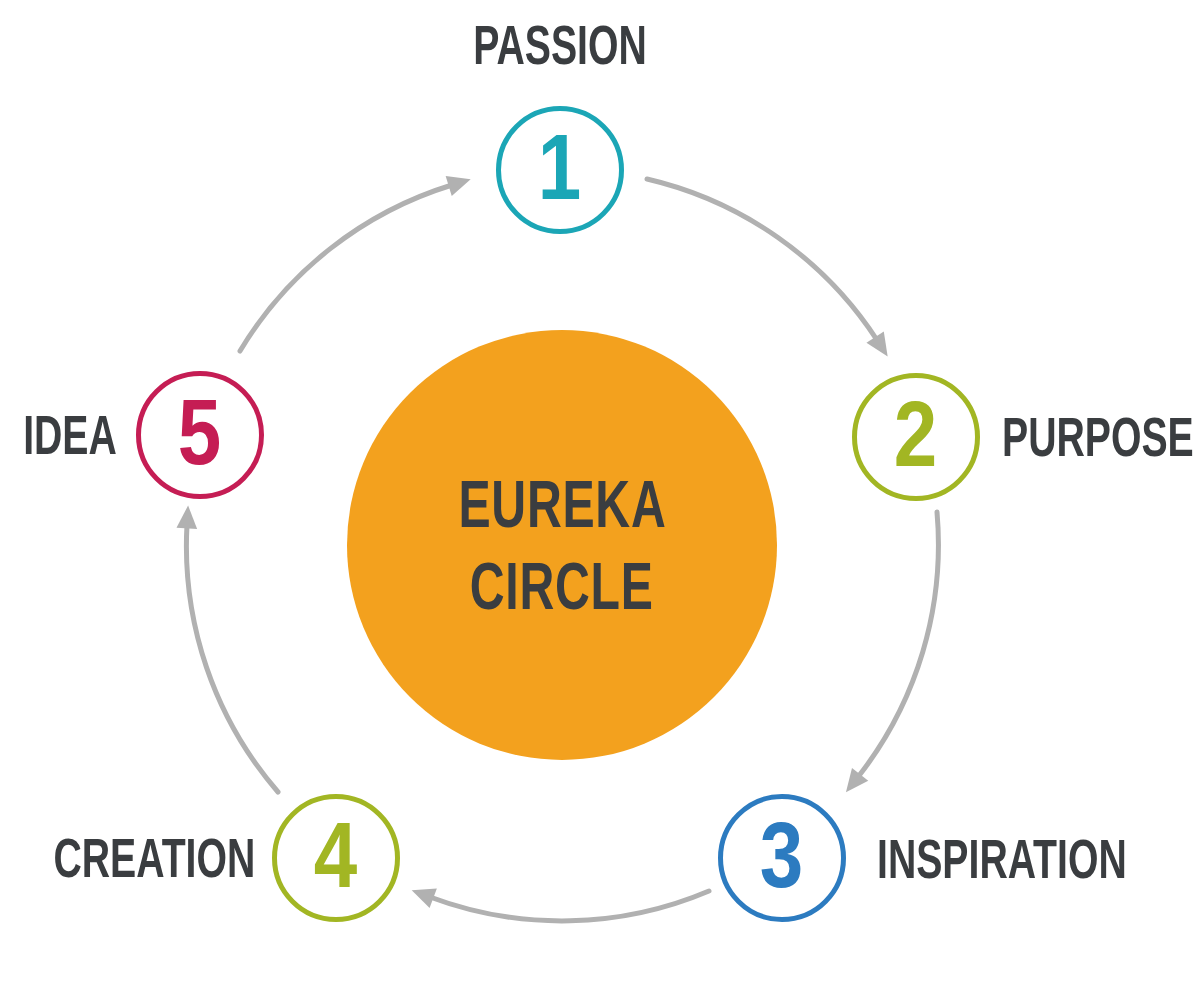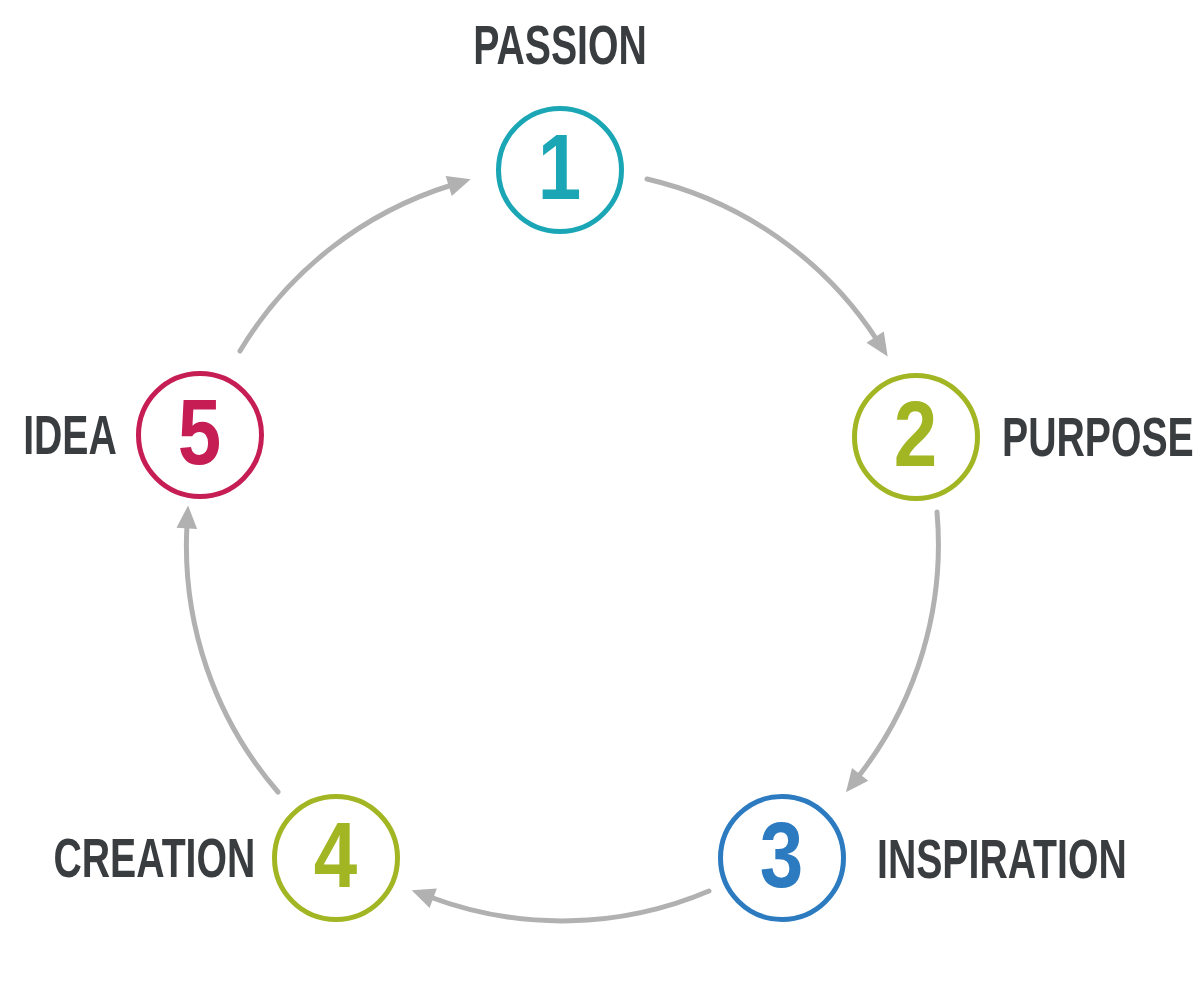--- a/index.html
+++ b/index.html
@@ -103,20 +103,24 @@
         <path d="M 0 0.5 L 10 5 L 0 9.5 Z" fill="#B1B1B1"></path>
       </marker>
     </defs>
     <path class="arc" d="M 647 179 A 376 376 0 0 1 877 340" marker-end="url(#arrowhead)"></path>
     <path class="arc" d="M 937 512 A 376 376 0 0 1 858 777" marker-end="url(#arrowhead)"></path>
     <path class="arc" d="M 709 891 A 376 376 0 0 1 430 897" marker-end="url(#arrowhead)"></path>
     <path class="arc" d="M 278 792 A 376 376 0 0 1 187 525" marker-end="url(#arrowhead)"></path>
     <path class="arc" d="M 240 351 A 376 376 0 0 1 452 185" marker-end="url(#arrowhead)"></path>
   </svg>
 
+  <div class="center-circle">
+    <span class="title-line">EUREKA</span>
+    <span class="title-line">CIRCLE</span>
+  </div>
 
   <div class="node n1">
     <span class="node-number">1</span>
   </div>
   <div class="node n2">
     <span class="node-number">2</span>
   </div>
   <div class="node n3">
     <span class="node-number">3</span>
   </div>

